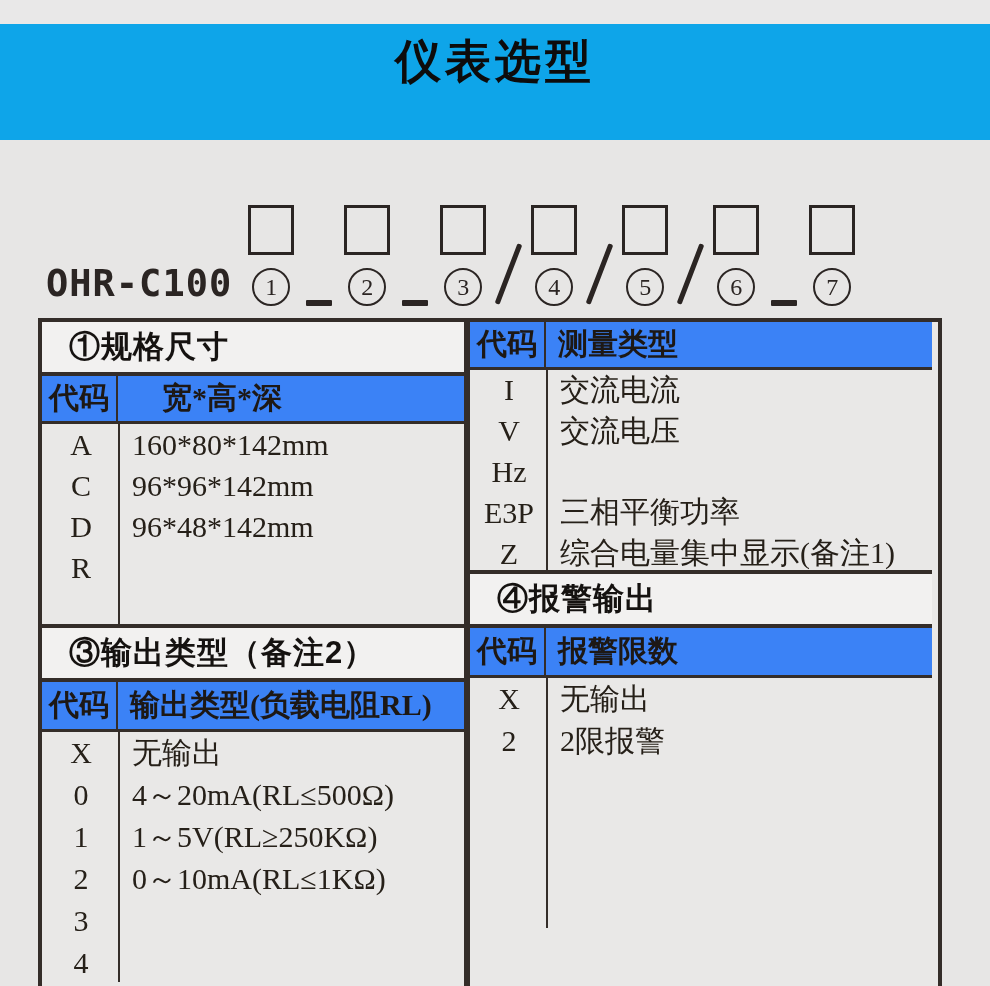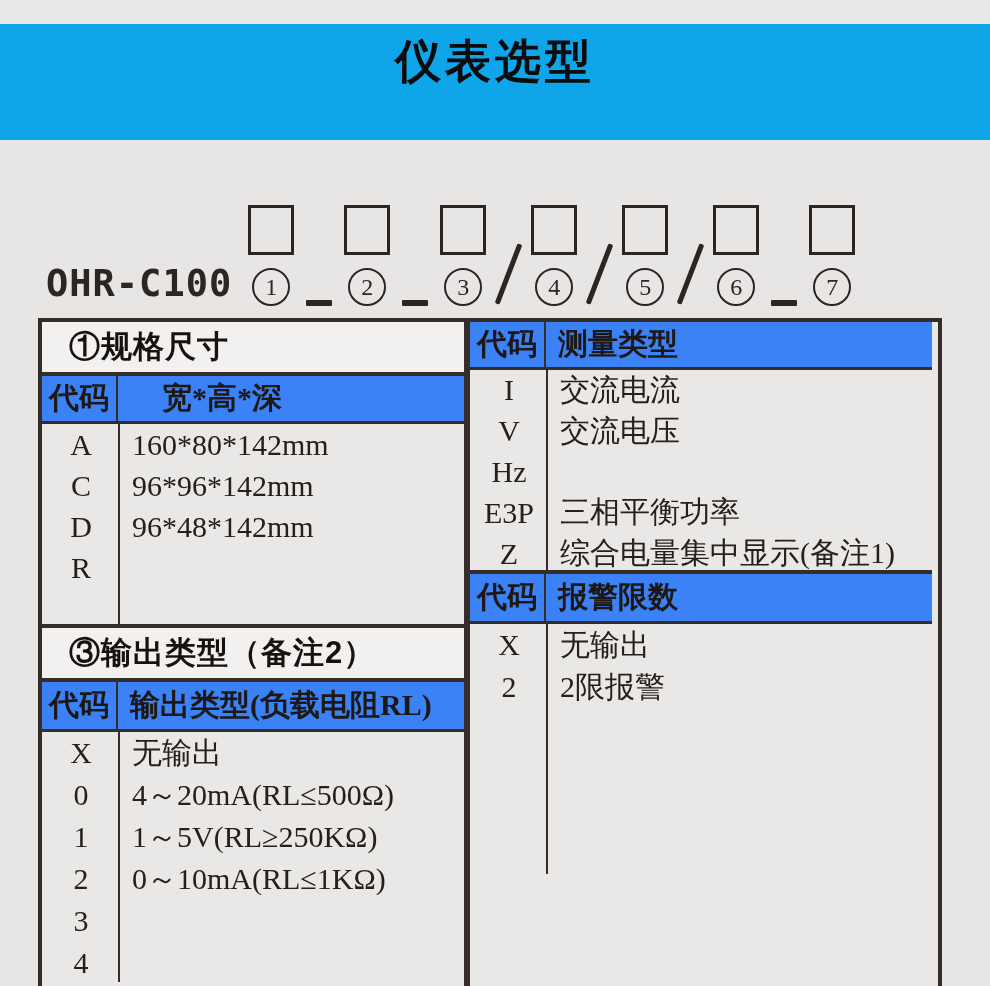--- a/index.html
+++ b/index.html
@@ -200,20 +200,21 @@
       <div class="tr h408">
         <div class="td-code">E3P</div>
         <div class="td-val">三相平衡功率</div>
       </div>
       <div class="tr h408">
         <div class="td-code">Z</div>
         <div class="td-val">综合电量集中显示(备注1)</div>
       </div>
     </div>
 
+    <div class="sec-h">④报警输出</div>
     <div class="cols-h r2">
       <div class="code-h">代码</div>
       <div class="val-h">报警限数</div>
     </div>
     <div class="tbody bot">
       <div class="vline"></div>
       <div class="tr h42">
         <div class="td-code">X</div>
         <div class="td-val">无输出</div>
       </div>

